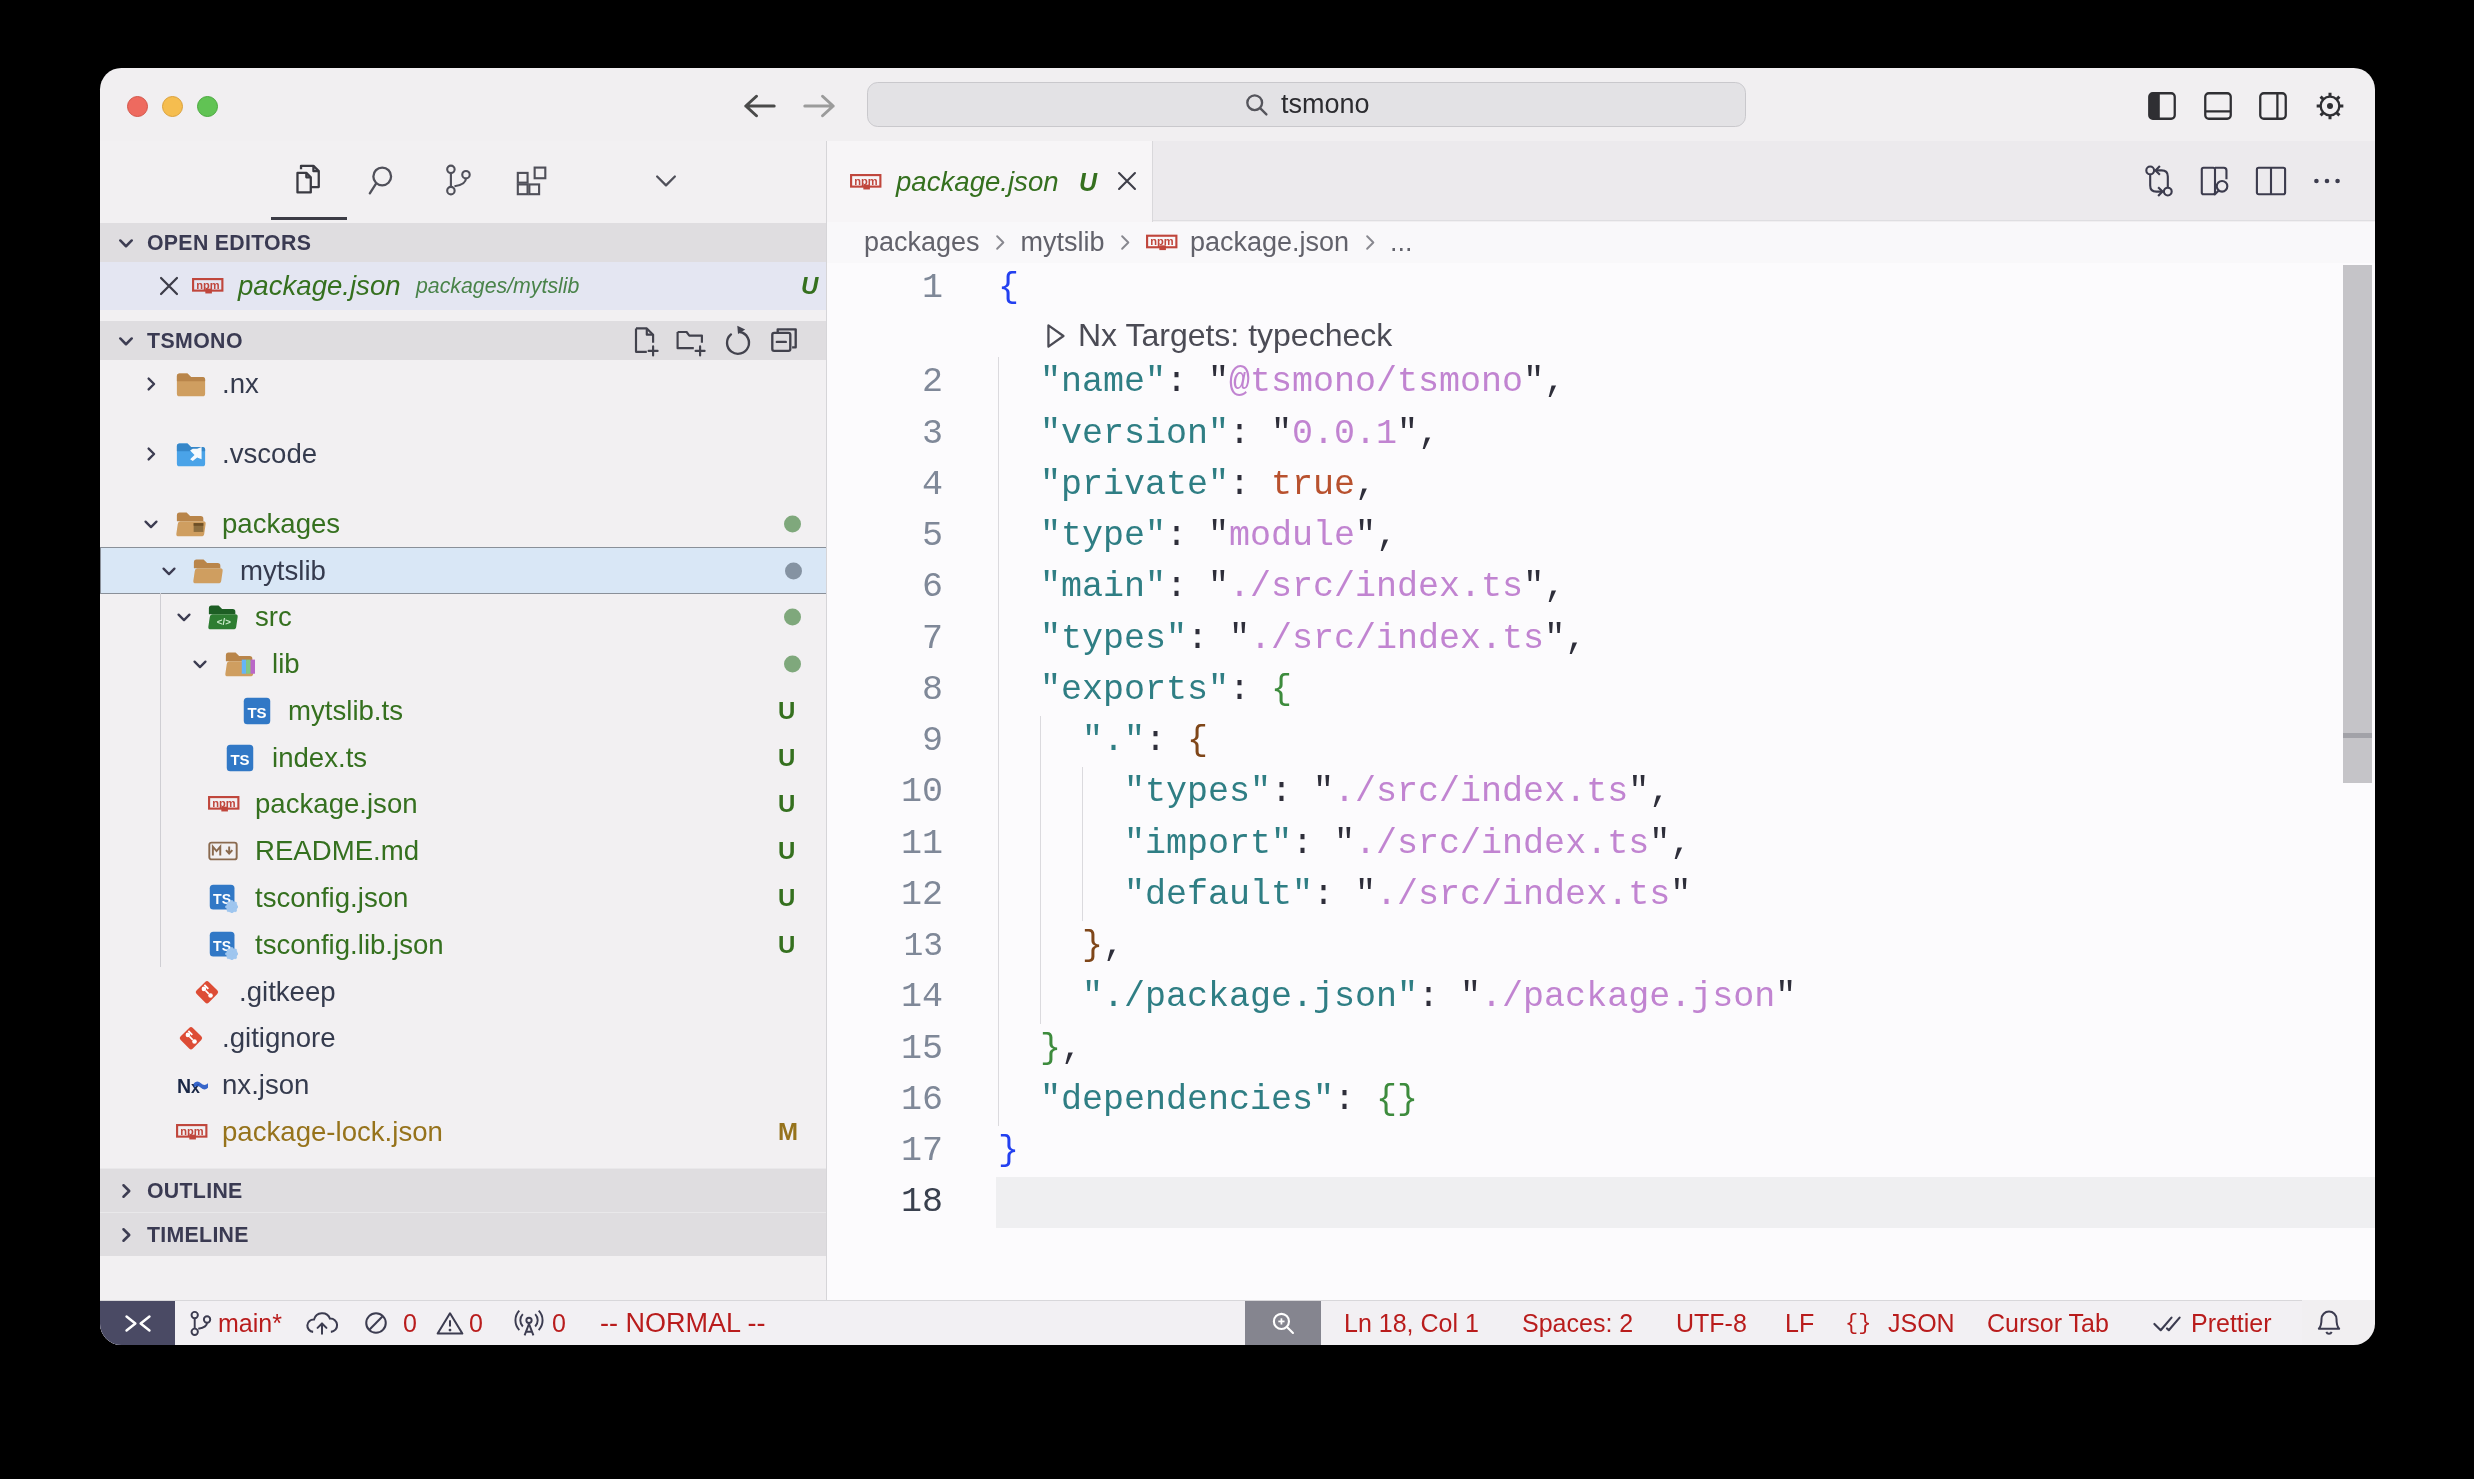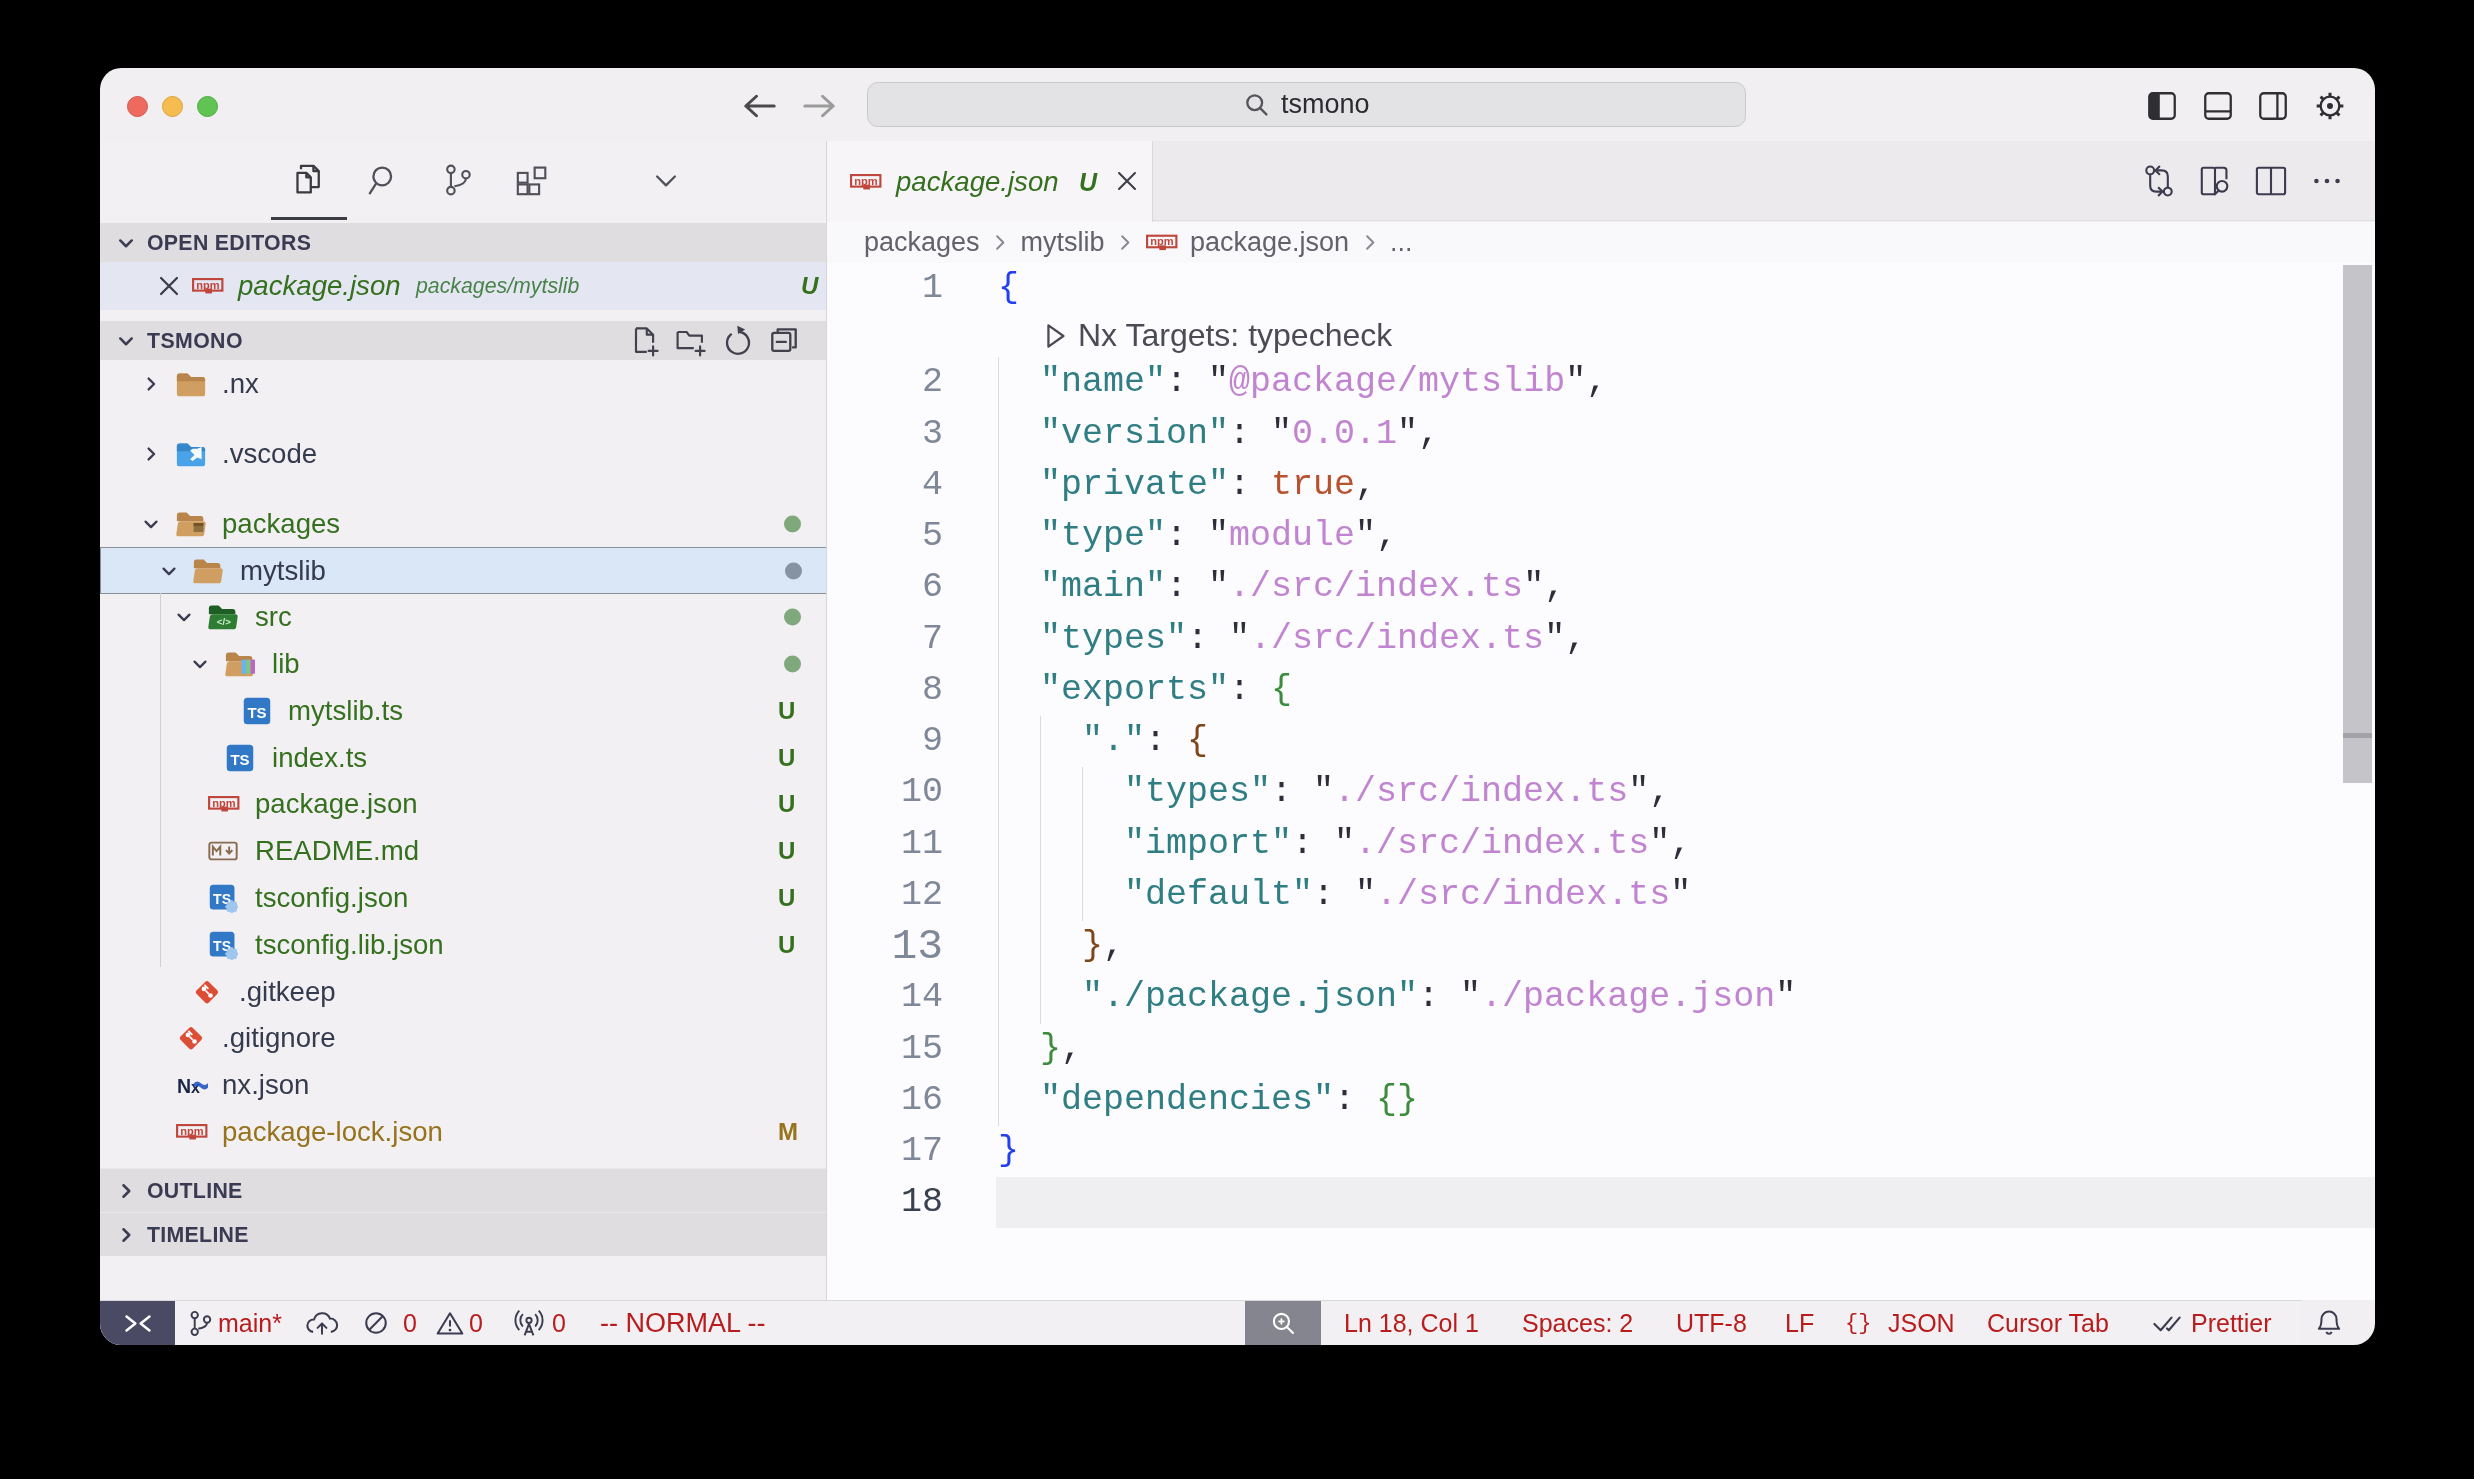--- a/index.html
+++ b/index.html
@@ -411,34 +411,34 @@
 <div class="a mono" style="left:0;top:146px;width:116px;text-align:right;font-size:35px;line-height:51px;color:#7f8898;">3</div>
 <div class="a mono" style="left:0;top:197px;width:116px;text-align:right;font-size:35px;line-height:51px;color:#7f8898;">4</div>
 <div class="a mono" style="left:0;top:248px;width:116px;text-align:right;font-size:35px;line-height:51px;color:#7f8898;">5</div>
 <div class="a mono" style="left:0;top:299px;width:116px;text-align:right;font-size:35px;line-height:51px;color:#7f8898;">6</div>
 <div class="a mono" style="left:0;top:351px;width:116px;text-align:right;font-size:35px;line-height:51px;color:#7f8898;">7</div>
 <div class="a mono" style="left:0;top:402px;width:116px;text-align:right;font-size:35px;line-height:51px;color:#7f8898;">8</div>
 <div class="a mono" style="left:0;top:453px;width:116px;text-align:right;font-size:35px;line-height:51px;color:#7f8898;">9</div>
 <div class="a mono" style="left:0;top:504px;width:116px;text-align:right;font-size:35px;line-height:51px;color:#7f8898;">10</div>
 <div class="a mono" style="left:0;top:556px;width:116px;text-align:right;font-size:35px;line-height:51px;color:#7f8898;">11</div>
 <div class="a mono" style="left:0;top:607px;width:116px;text-align:right;font-size:35px;line-height:51px;color:#7f8898;">12</div>
-<div class="a mono" style="left:0;top:658px;width:116px;text-align:right;font-size:43px;line-height:51px;color:#7f8898;">13</div>
+<div class="a mono" style="left:0;top:658px;width:116px;text-align:right;font-size:33px;line-height:51px;color:#7f8898;">13</div>
 <div class="a mono" style="left:0;top:709px;width:116px;text-align:right;font-size:35px;line-height:51px;color:#7f8898;">14</div>
 <div class="a mono" style="left:0;top:761px;width:116px;text-align:right;font-size:35px;line-height:51px;color:#7f8898;">15</div>
 <div class="a mono" style="left:0;top:812px;width:116px;text-align:right;font-size:35px;line-height:51px;color:#7f8898;">16</div>
 <div class="a mono" style="left:0;top:863px;width:116px;text-align:right;font-size:35px;line-height:51px;color:#7f8898;">17</div>
 <div class="a mono" style="left:0;top:914px;width:116px;text-align:right;font-size:35px;line-height:51px;color:#39404e;">18</div>
 <div class="a" style="left:215px;top:51px;height:43px;display:flex;align-items:center;color:#4b4b55;font-size:32px;">
         <svg width="27" height="30" viewBox="0 0 30 34" style="margin-right:9px;">
           <path d="M7 5 L24 17 L7 29 z" fill="none" stroke="#4b4b55" stroke-width="2.6" stroke-linejoin="round"></path>
         </svg>
         <span>Nx Targets: typecheck</span>
       </div>
 <div class="cline" style="left:171px;top:0.2px;line-height:51px;"><span class="b1">{</span></div>
-<div class="cline" style="left:171px;top:94px;line-height:51px;">  <span class="key">"name"</span><span class="punct">: </span><span class="punct">"</span><span class="str">@package/mytslib</span><span class="punct">"</span><span class="punct">,</span></div>
+<div class="cline" style="left:171px;top:94px;line-height:51px;">  <span class="key">"name"</span><span class="punct">: </span><span class="punct">"</span><span class="str">@tsmono/tsmono</span><span class="punct">"</span><span class="punct">,</span></div>
 <div class="cline" style="left:171px;top:146px;line-height:51px;">  <span class="key">"version"</span><span class="punct">: </span><span class="punct">"</span><span class="str">0.0.1</span><span class="punct">"</span><span class="punct">,</span></div>
 <div class="cline" style="left:171px;top:197px;line-height:51px;">  <span class="key">"private"</span><span class="punct">: </span><span class="rust">true</span><span class="punct">,</span></div>
 <div class="cline" style="left:171px;top:248px;line-height:51px;">  <span class="key">"type"</span><span class="punct">: </span><span class="punct">"</span><span class="str">module</span><span class="punct">"</span><span class="punct">,</span></div>
 <div class="cline" style="left:171px;top:299px;line-height:51px;">  <span class="key">"main"</span><span class="punct">: </span><span class="punct">"</span><span class="str">./src/index.ts</span><span class="punct">"</span><span class="punct">,</span></div>
 <div class="cline" style="left:171px;top:351px;line-height:51px;">  <span class="key">"types"</span><span class="punct">: </span><span class="punct">"</span><span class="str">./src/index.ts</span><span class="punct">"</span><span class="punct">,</span></div>
 <div class="cline" style="left:171px;top:402px;line-height:51px;">  <span class="key">"exports"</span><span class="punct">: </span><span class="b2">{</span></div>
 <div class="cline" style="left:171px;top:453px;line-height:51px;">    <span class="key">"."</span><span class="punct">: </span><span class="b3">{</span></div>
 <div class="cline" style="left:171px;top:504px;line-height:51px;">      <span class="key">"types"</span><span class="punct">: </span><span class="punct">"</span><span class="str">./src/index.ts</span><span class="punct">"</span><span class="punct">,</span></div>
 <div class="cline" style="left:171px;top:556px;line-height:51px;">      <span class="key">"import"</span><span class="punct">: </span><span class="punct">"</span><span class="str">./src/index.ts</span><span class="punct">"</span><span class="punct">,</span></div>
 <div class="cline" style="left:171px;top:607px;line-height:51px;">      <span class="key">"default"</span><span class="punct">: </span><span class="punct">"</span><span class="str">./src/index.ts</span><span class="punct">"</span></div>

